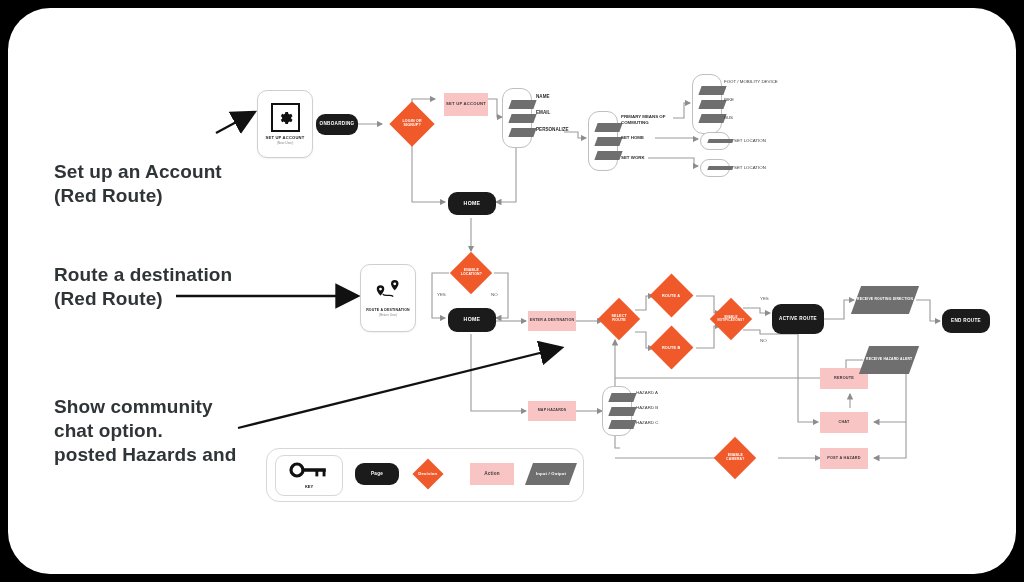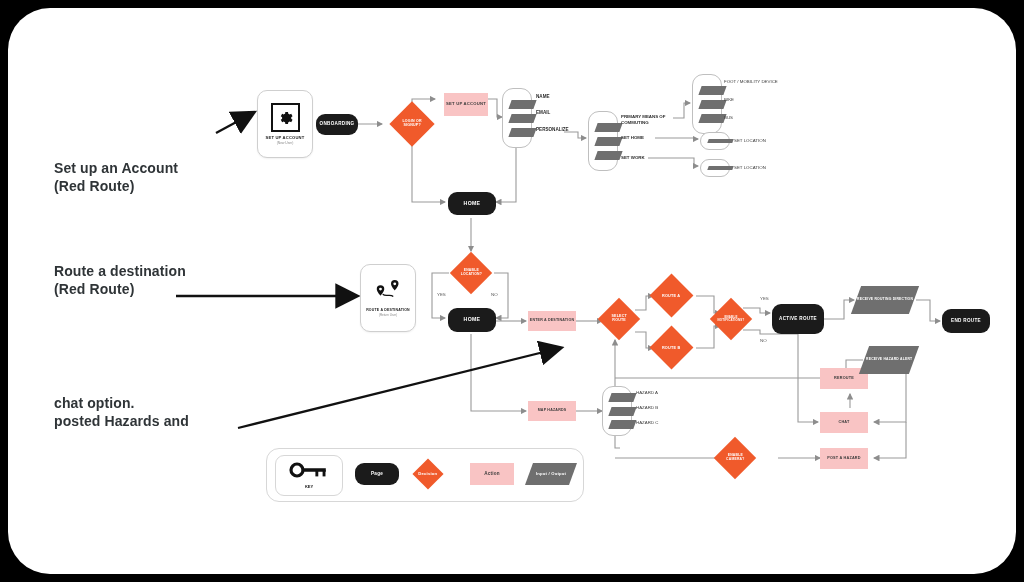--- a/index.html
+++ b/index.html
@@ -54,21 +54,21 @@
   .card{
     border:1.3px solid #cfcfcf;border-radius:10px;background:#fff;
     display:flex;flex-direction:column;align-items:center;justify-content:center;
     box-shadow:0 1px 2px rgba(0,0,0,.06);
   }
   .card .cardtitle{font-size:4.1px;font-weight:700;color:#1b1b1b;letter-spacing:.2px;margin-top:3px;}
   .card .cardsub{font-size:3.3px;color:#8a8a8a;margin-top:1px;}
 
   
   .annot{
-    position:absolute;color:#2f3437;font-weight:700;font-size:14px;line-height:1.25;
+    position:absolute;color:#2f3437;font-weight:700;font-size:19px;line-height:1.25;
     letter-spacing:.1px;
   }
 
   
   #legend{
     position:absolute;left:258px;top:440px;width:316px;height:52px;
     border:1.3px solid #d7d7d7;border-radius:13px;background:#fff;
   }
   #legend .keybox{
     position:absolute;left:8px;top:6px;width:66px;height:39px;
@@ -175,20 +175,21 @@
 
   <div class="annot" style="left:46px;top:152px;">
     <div>Set up an Account</div>
     <div>(Red Route)</div>
   </div>
   <div class="annot" style="left:46px;top:255px;">
     <div>Route a destination</div>
     <div>(Red Route)</div>
   </div>
   <div class="annot" style="left:46px;top:387px;">
+    <div>Show community</div>
     <div>chat option.</div>
     <div>posted Hazards and</div>
   </div>
 
   <div class="node card" style="left:249px;top:82px;width:56px;height:68px;">
     <div style="width:25px;height:25px;border:2px solid #111;display:flex;align-items:center;justify-content:center;">
       <svg width="16" height="16" viewBox="0 0 24 24">
           <path fill="#111" d="M12 8a4 4 0 100 8 4 4 0 000-8zm9.4 4a7.5 7.5 0 00-.1-1.2l2-1.6-2-3.4-2.4 1a7.6 7.6 0 00-2-1.2l-.4-2.6h-4l-.4 2.6c-.7.3-1.4.7-2 1.2l-2.4-1-2 3.4 2 1.6a7.5 7.5 0 000 2.4l-2 1.6 2 3.4 2.4-1c.6.5 1.3.9 2 1.2l.4 2.6h4l.4-2.6c.7-.3 1.4-.7 2-1.2l2.4 1 2-3.4-2-1.6c.1-.4.1-.8.1-1.2z"></path>
         </svg>
     </div>

